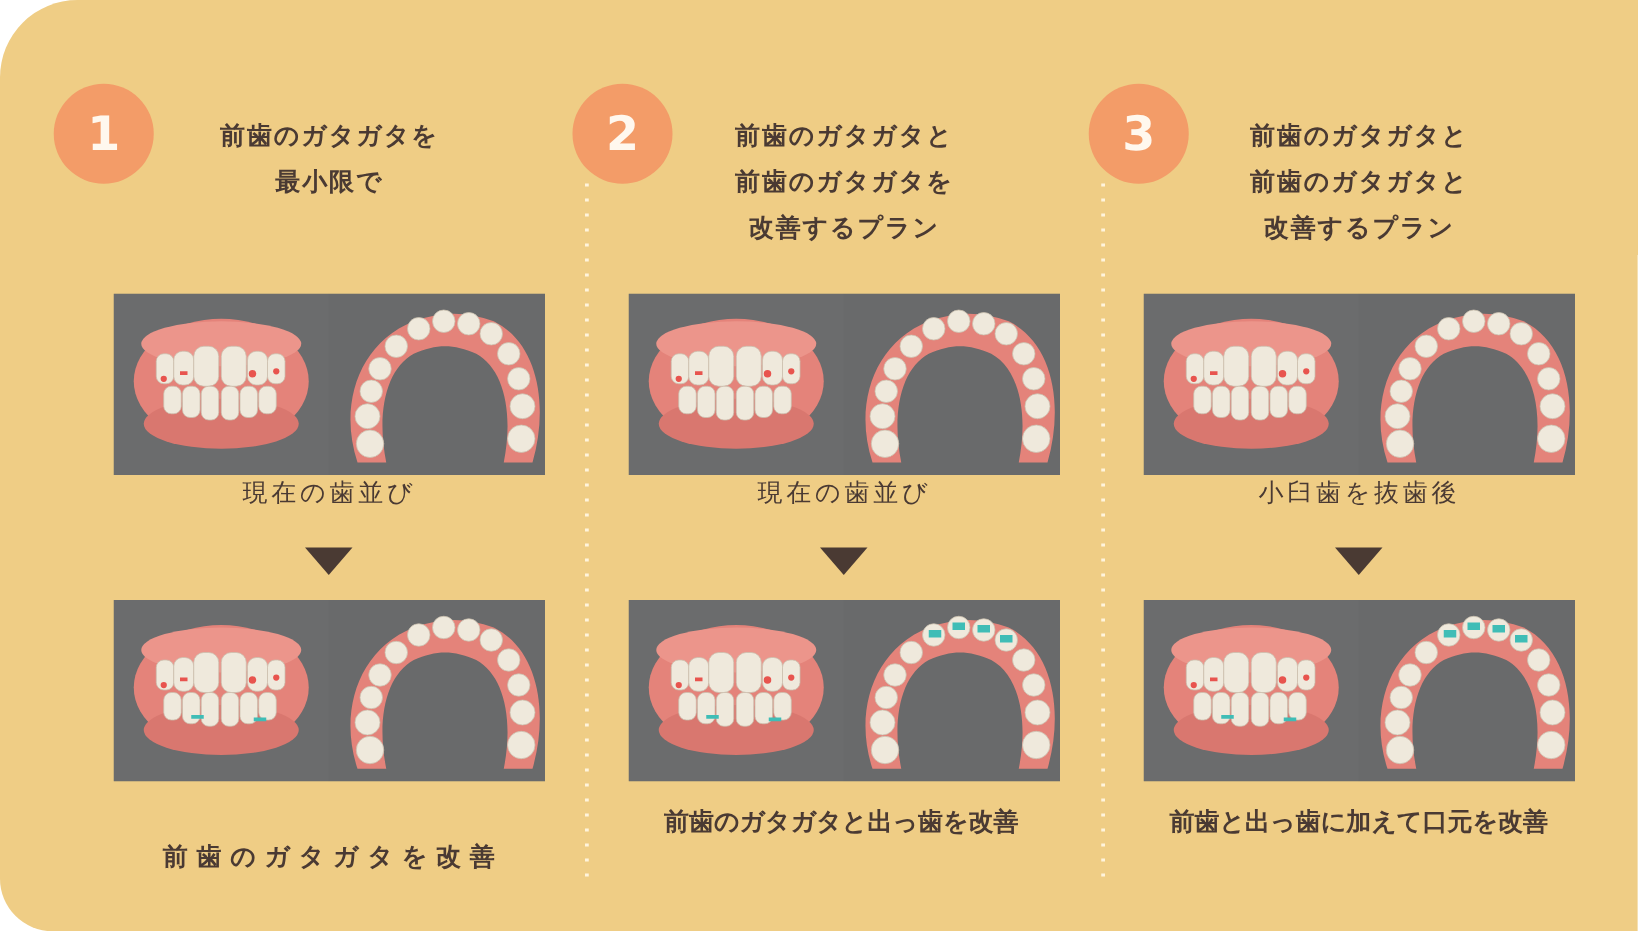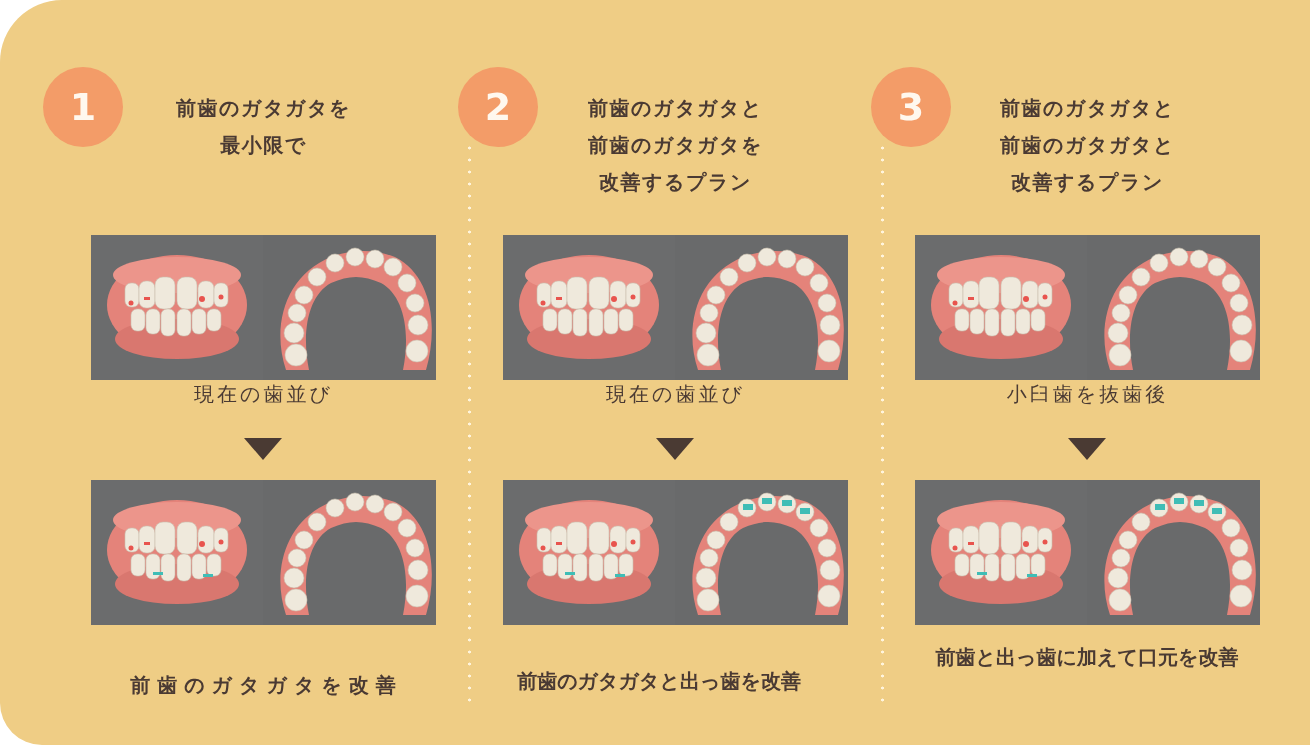--- a/index.html
+++ b/index.html
@@ -243,21 +243,21 @@
 <rect x="62" y="92" width="10" height="3" fill="#3fbdb6"></rect>
           <rect x="112" y="94" width="10" height="3" fill="#3fbdb6"></rect>
           <g fill="#3fbdb6">
             <rect x="240" y="24" width="10" height="6"></rect>
             <rect x="259" y="18" width="10" height="6"></rect>
             <rect x="279" y="20" width="10" height="6"></rect>
             <rect x="297" y="28" width="10" height="6"></rect>
           </g>
         </svg>
 </div>
-    <div class="result" style="left:459px;margin-top:24px;">前歯のガタガタと出っ歯を改善</div>
+    <div class="result" style="left:473px;">前歯のガタガタと出っ歯を改善</div>
   </div>
   <div>
     <div class="num" style="left:871px">
       <span>3</span>
     </div>
     <div class="title" style="left:915px;width:345px;">
       <div>前歯のガタガタと</div>
       <div>前歯のガタガタと</div>
       <div>改善するプラン</div>
     </div>

